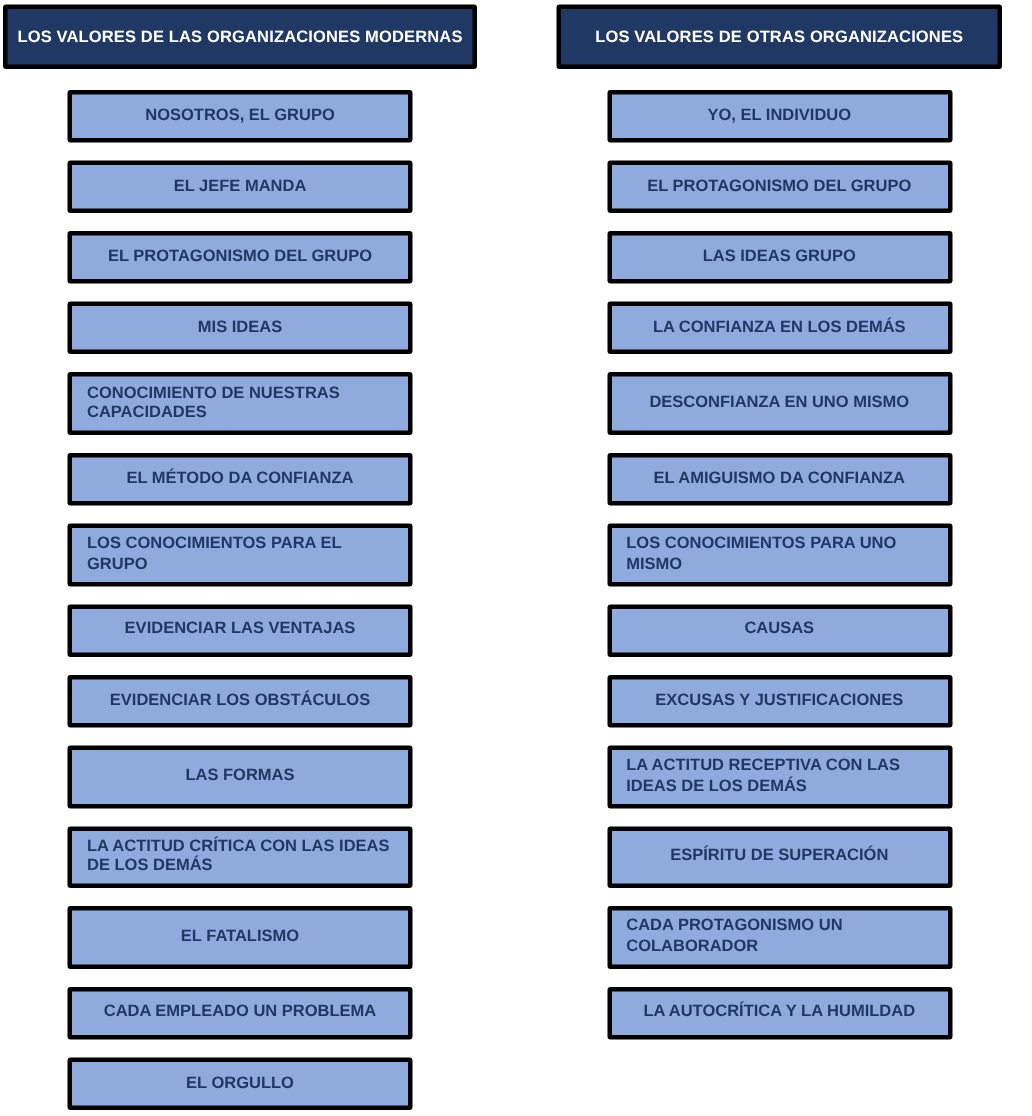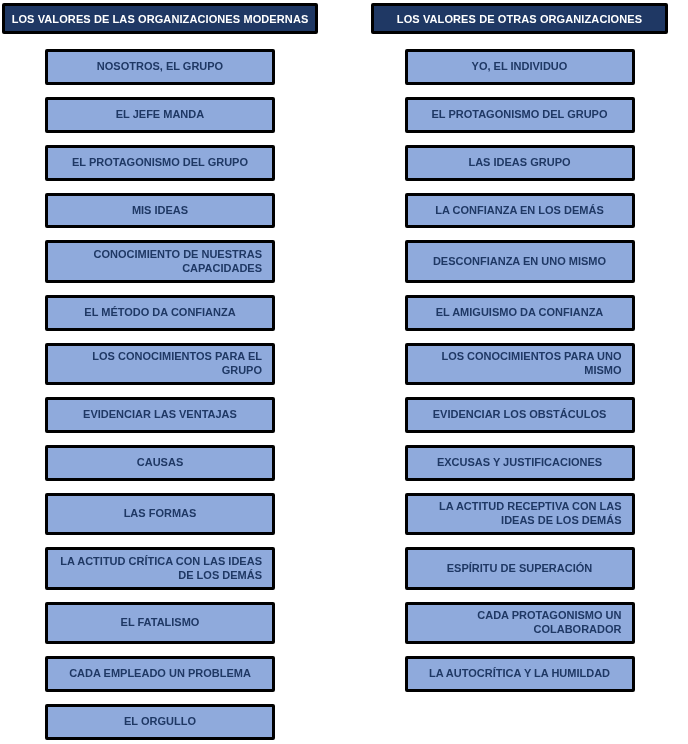--- a/index.html
+++ b/index.html
@@ -19,21 +19,21 @@
     height: 744px;
     display: grid;
     grid-template-columns: 316px 297px;
     column-gap: 53px;
     row-gap: 12px;
     align-items: stretch;
     padding: 3px 20px 4px 2px;
   }
   .col-header {
     box-sizing: border-box;
-    height: 31px;
+    height: 43px;
     background: #1F3864;
     border: 3px solid #000000;
     border-radius: 2px;
     color: #FFFFFF;
     font-size: 11px;
     font-weight: bold;
     letter-spacing: 0.1px;
     display: flex;
     align-items: center;
     justify-content: center;
@@ -53,21 +53,21 @@
     border: 3px solid #000000;
     border-radius: 2px;
     color: #1F3864;
     font-size: 11px;
     font-weight: bold;
     line-height: 1.25;
     padding: 3px 10px;
     display: flex;
     align-items: center;
     justify-content: center;
-    text-align: right;
+    text-align: left;
   }
 </style>
 </head>
 <body>
 
 <div class="board">
   <div class="col-header">LOS VALORES DE LAS ORGANIZACIONES MODERNAS</div>
   <div class="col-header">LOS VALORES DE OTRAS ORGANIZACIONES</div>
 
 <div class="cell">
@@ -109,24 +109,24 @@
     <div class="cell">
       <div class="value-box">LOS CONOCIMIENTOS PARA EL GRUPO</div>
     </div>
     <div class="cell">
       <div class="value-box">LOS CONOCIMIENTOS PARA UNO MISMO</div>
     </div>
     <div class="cell">
       <div class="value-box">EVIDENCIAR LAS VENTAJAS</div>
     </div>
     <div class="cell">
-      <div class="value-box">EVIDENCIAR LOS OBSTÁCULOS</div>
+      <div class="value-box">CAUSAS</div>
     </div>
     <div class="cell">
-      <div class="value-box">CAUSAS</div>
+      <div class="value-box">EVIDENCIAR LOS OBSTÁCULOS</div>
     </div>
     <div class="cell">
       <div class="value-box">EXCUSAS Y JUSTIFICACIONES</div>
     </div>
     <div class="cell">
       <div class="value-box">LAS FORMAS</div>
     </div>
     <div class="cell">
       <div class="value-box">LA ACTITUD RECEPTIVA CON LAS IDEAS DE LOS DEMÁS</div>
     </div>

